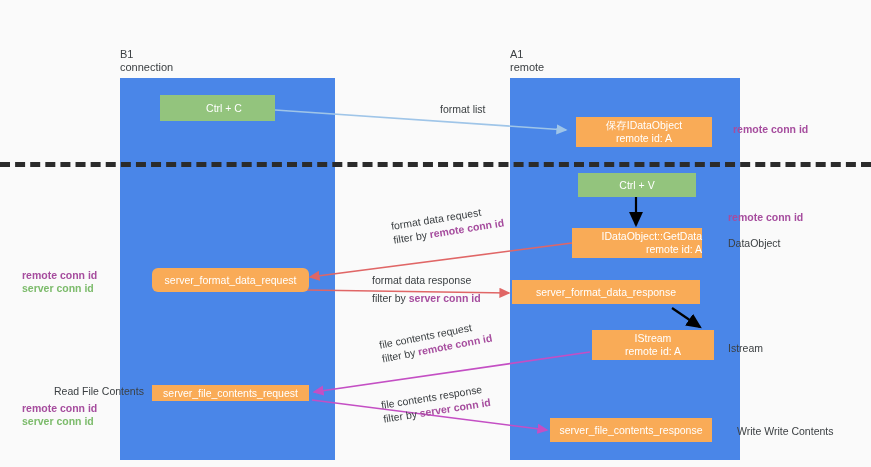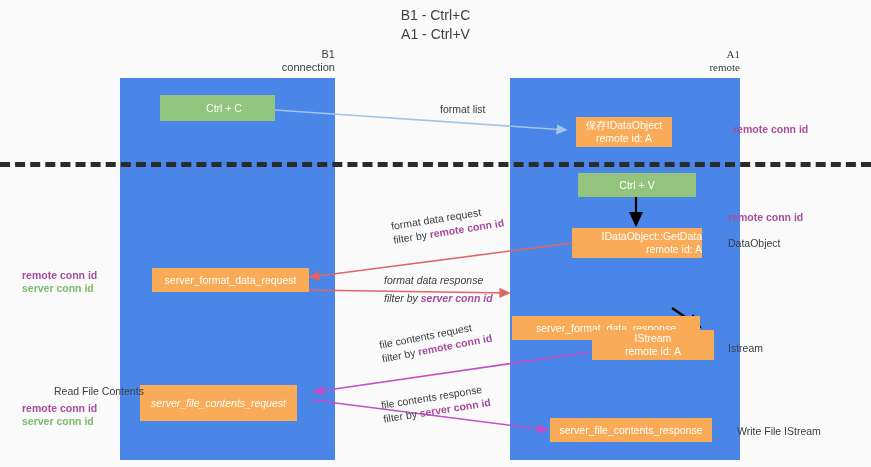--- a/index.html
+++ b/index.html
@@ -14,21 +14,21 @@
   .abs{position:absolute;}
 
   
   .title{
     width:871px;text-align:center;top:6px;left:0;
     font-size:14px;color:#3c4043;line-height:19px;
   }
 
   
   .lane-head{
-    text-align:right;font-size:11px;color:#3c4043;line-height:13px;
+    text-align:left;font-size:11px;color:#3c4043;line-height:13px;
   }
 
   
   .lane{background:#4a86e8;}
 
   
   .box{
     box-sizing:border-box;
     display:flex;flex-direction:column;align-items:center;justify-content:center;
     color:#ffffff;font-size:10.5px;line-height:13px;text-align:center;
@@ -53,30 +53,26 @@
     height:0;border-top:5px dashed #2b2b2b;width:871px;left:0;
   }
 
   svg.ov{position:absolute;left:0;top:0;width:871px;height:467px;pointer-events:none;}
 </style>
 </head>
 <body>
 
 <div id="stage">
 
-  <div class="abs title">
-    <div>B1 - Ctrl+C</div>
-    <div>A1 - Ctrl+V</div>
-  </div>
 
   <div class="abs lane-head" style="left:120px;top:48px;width:215px;">
     <div>B1</div>
     <div>connection</div>
   </div>
-  <div class="abs lane-head" style="left:510px;top:48px;width:230px;font-family:Liberation Serif, serif;">
+  <div class="abs lane-head" style="left:510px;top:48px;width:230px;">
     <div>A1</div>
     <div>remote</div>
   </div>
 
   <div class="abs lane" style="left:120px;top:78px;width:215px;height:382px;"></div>
   <div class="abs lane" style="left:510px;top:78px;width:230px;height:382px;"></div>
 
   <svg class="ov">
     <defs>
       <marker id="ar-blue" markerWidth="7" markerHeight="7" refX="6" refY="3.2" orient="auto">
@@ -107,67 +103,67 @@
 
     <line x1="312" y1="400" x2="547" y2="430" stroke="#c44fc4" stroke-width="1.6" marker-end="url(#ar-mag)"></line>
   </svg>
 
   <div class="abs dashed" style="top:162px;"></div>
 
   <div class="abs box green" style="left:160px;top:95px;width:115px;height:26px;padding-left:13px;">
     <div>Ctrl + C</div>
   </div>
 
-  <div class="abs box orange" style="left:576px;top:117px;width:96px;height:30px;">
+  <div class="abs box orange" style="left:576px;top:117px;width:136px;height:30px;">
     <div>保存IDataObject</div>
     <div>remote id: A</div>
   </div>
 
   <div class="abs box green" style="left:578px;top:173px;width:118px;height:24px;">
     <div>Ctrl + V</div>
   </div>
 
   <div class="abs box orange" style="left:572px;top:228px;width:130px;height:30px;align-items:flex-end;">
     <div>IDataObject::GetData</div>
     <div>remote id: A</div>
   </div>
 
-  <div class="abs box orange" style="left:152px;top:268px;width:157px;height:24px;">
+  <div class="abs box orange" style="left:152px;top:268px;width:157px;height:24px;border-radius:6px;">
     <div>server_format_data_request</div>
   </div>
 
-  <div class="abs box orange" style="left:512px;top:280px;width:188px;height:24px;margin-top:36px;">
+  <div class="abs box orange" style="left:512px;top:280px;width:188px;height:24px;">
     <div>server_format_data_response</div>
   </div>
 
   <div class="abs box orange" style="left:592px;top:330px;width:122px;height:30px;">
     <div>IStream</div>
     <div>remote id: A</div>
   </div>
 
-  <div class="abs box orange" style="left:140px;top:385px;width:157px;height:36px;font-style:italic;">
+  <div class="abs box orange" style="left:152px;top:385px;width:157px;height:16px;">
     <div>server_file_contents_request</div>
   </div>
 
   <div class="abs box orange" style="left:550px;top:418px;width:162px;height:24px;">
     <div>server_file_contents_response</div>
   </div>
 
   <div class="abs edge-lbl" style="left:398px;top:102px;margin-left:42px;">
     <span>format list</span>
   </div>
 
   <div class="abs edge-lbl rot-up" style="left:390px;top:219px;">
     <div>format data request</div>
     <div>
       <span>filter by </span><span class="purple">remote conn id</span>
     </div>
   </div>
 
-  <div class="abs edge-lbl" style="left:384px;top:273px;font-style:italic;">
+  <div class="abs edge-lbl" style="left:372px;top:273px;">
     <div>format data response</div>
     <div style="margin-top:4px;">
       <span>filter by </span><span class="purple">server conn id</span>
     </div>
   </div>
 
   <div class="abs edge-lbl rot-up2" style="left:378px;top:338px;">
     <div>file contents request</div>
     <div>
       <span>filter by </span><span class="purple">remote conn id</span>
@@ -182,21 +178,21 @@
   </div>
 
   <div class="abs lbl purple" style="left:733px;top:123px;">remote conn id</div>
 
   <div class="abs lbl purple" style="left:728px;top:211px;">remote conn id</div>
 
   <div class="abs lbl" style="left:728px;top:237px;text-align:center;">DataObject</div>
 
   <div class="abs lbl" style="left:728px;top:342px;">Istream</div>
 
-  <div class="abs lbl" style="left:737px;top:425px;">Write File IStream</div>
+  <div class="abs lbl" style="left:737px;top:425px;">Write Write Contents</div>
 
   <div class="abs lbl purple" style="left:22px;top:269px;">remote conn id</div>
   <div class="abs lbl green-t" style="left:22px;top:282px;">server conn id</div>
 
   <div class="abs lbl" style="left:25px;top:385px;padding-left:29px;">Read File Contents</div>
   <div class="abs lbl purple" style="left:22px;top:402px;">remote conn id</div>
   <div class="abs lbl green-t" style="left:22px;top:415px;">server conn id</div>
 
 </div>
 

